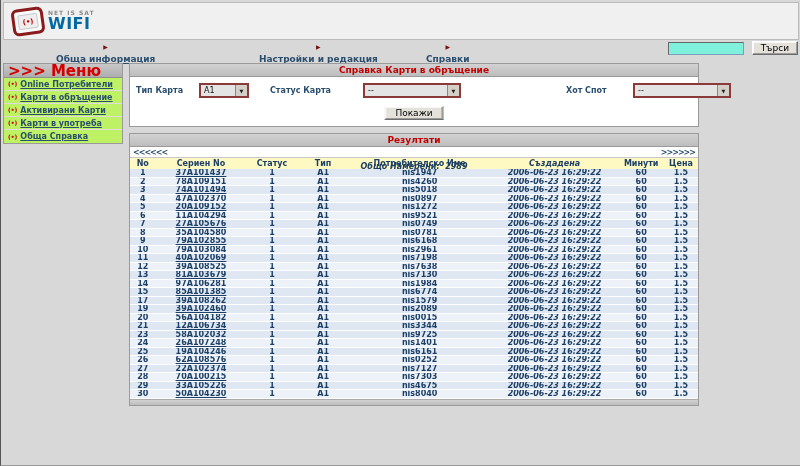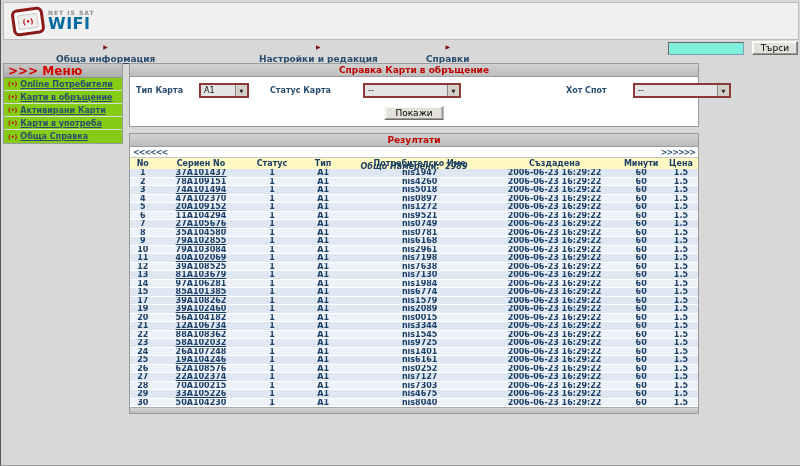--- a/index.html
+++ b/index.html
@@ -52,28 +52,28 @@
     padding:1px 8px; cursor:pointer;
   }
 
   
   .sidebar {
     position:absolute; left:2px; top:63px; width:120px;
     background:#FFF; border:1px solid #9A9A9A;
   }
   .menu-title {
     height:14px; background:linear-gradient(#C8C8C8,#ADADAD);
-    color:#D40000; font-size:12px; font-weight:bold;
+    color:#D40000; font-size:15px; font-weight:bold;
     display:flex; align-items:center; padding-left:4px;
     border-bottom:1px solid #8F8F8F;
   }
   .menu-item {
     height:13px; display:flex; align-items:center; gap:3px;
     padding-left:4px; border-bottom:1px solid #DCDCDC;
-    text-decoration:none; background:#84cc16;
+    text-decoration:none; background:#bef264;
   }
   .menu-item:last-child { border-bottom:none; }
   .menu-icon { color:#C00000; font-size:6px; font-weight:bold; line-height:1; }
   .menu-label { font-size:8px; font-weight:bold; color:#2A4E6E; text-decoration:underline; white-space:nowrap; }
 
   
   .main { position:absolute; left:128px; top:63px; width:570px; }
   .panel { border:1px solid #9A9A9A; background:#FFF; }
   .panel-title {
     height:13px; background:linear-gradient(#D2D2D2,#BDBDBD);
@@ -122,21 +122,21 @@
     border-bottom:1px solid #FFF; white-space:nowrap; overflow:hidden;
   }
   table.results tr.odd  td { background:#DFE8F2; }
   table.results tr.even td { background:#EDF2F8; }
   table.results a.serial-link { color:#1C3F66; text-decoration:underline; }
   table.results th:nth-child(1), table.results td:nth-child(1) { width:4.5%; }
   table.results th:nth-child(2), table.results td:nth-child(2) { width:16%; }
   table.results th:nth-child(3), table.results td:nth-child(3) { width:9%; }
   table.results th:nth-child(4), table.results td:nth-child(4) { width:9%; }
   table.results th:nth-child(5), table.results td:nth-child(5) { width:25%; }
-  table.results th:nth-child(6), table.results td:nth-child(6) { width:22.5%; }
+  table.results th:nth-child(6), table.results td:nth-child(6) { width:22.5%;font-style:italic; }
   table.results th:nth-child(7), table.results td:nth-child(7) { width:8%; }
   table.results th:nth-child(8), table.results td:nth-child(8) { width:6%; }
   .results-footer { height:6px; background:linear-gradient(#D2D2D2,#BDBDBD); border-top:1px solid #AAA; }
 </style>
 </head>
 <body>
 
 <div class="page">
 
   <div class="topbar">
@@ -424,30 +424,20 @@
             <tr class="odd">
               <td>21</td>
               <td><a href="#" class="serial-link">12A106734</a></td>
               <td>1</td>
               <td>A1</td>
               <td>nis3344</td>
               <td>2006-06-23 16:29:22</td>
               <td>60</td>
               <td>1.5</td>
             </tr>
-            <tr class="even">
-              <td>22</td>
-              <td><a href="#" class="serial-link">88A108362</a></td>
-              <td>1</td>
-              <td>A1</td>
-              <td>nis1545</td>
-              <td>2006-06-23 16:29:22</td>
-              <td>60</td>
-              <td>1.5</td>
-            </tr>
             <tr class="odd">
               <td>23</td>
               <td><a href="#" class="serial-link">58A102032</a></td>
               <td>1</td>
               <td>A1</td>
               <td>nis9725</td>
               <td>2006-06-23 16:29:22</td>
               <td>60</td>
               <td>1.5</td>
             </tr>

